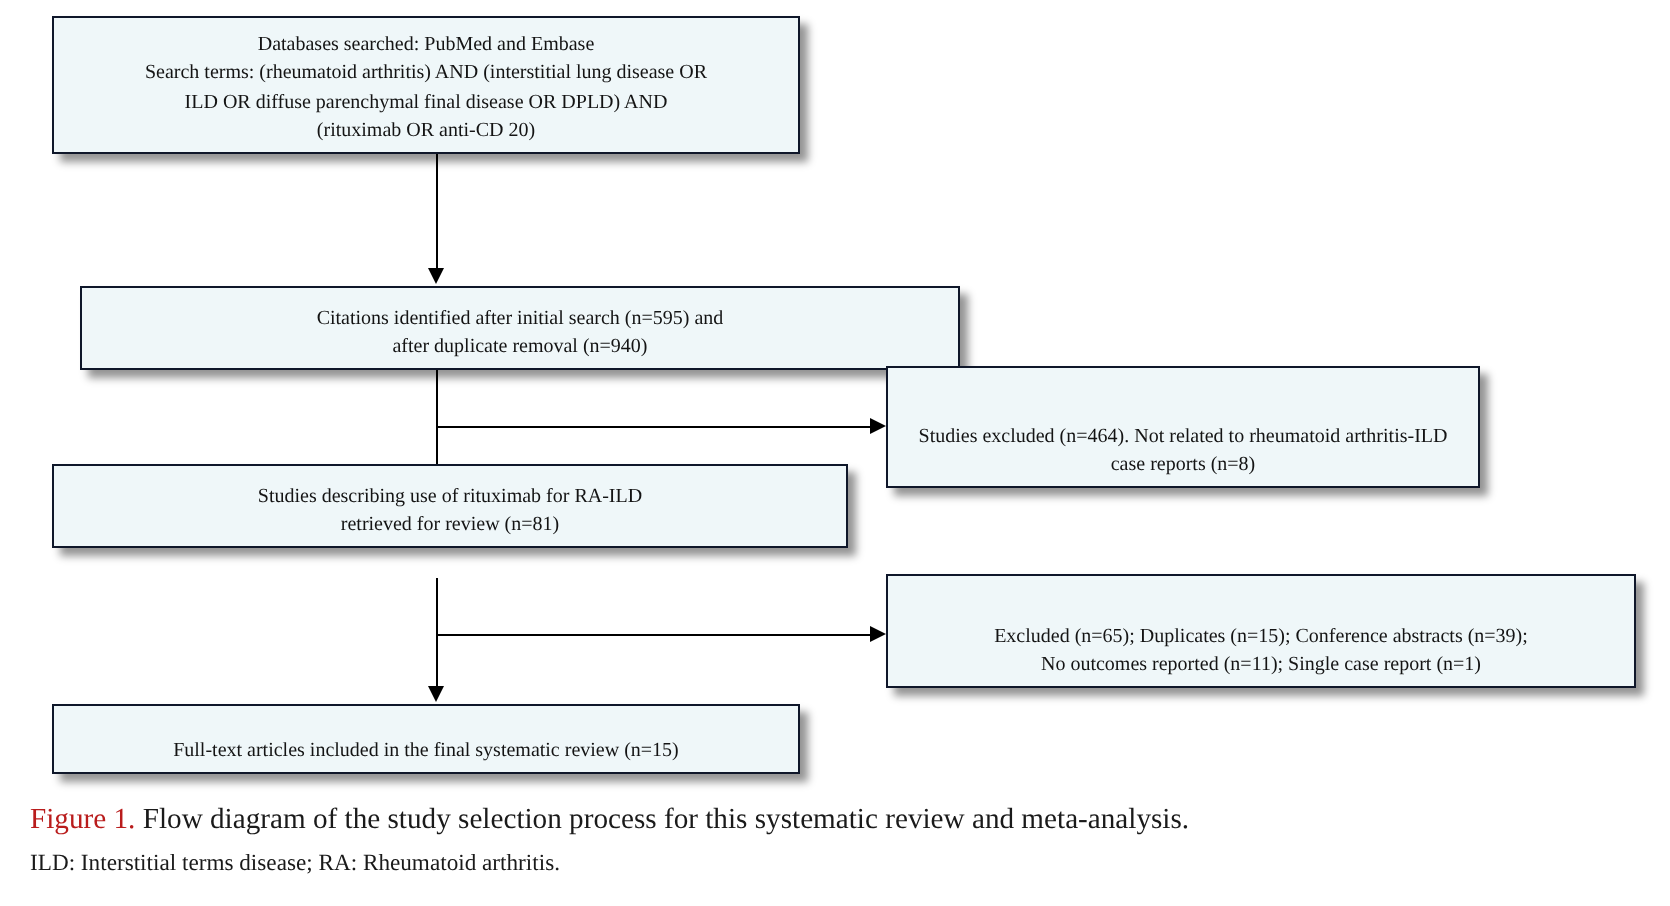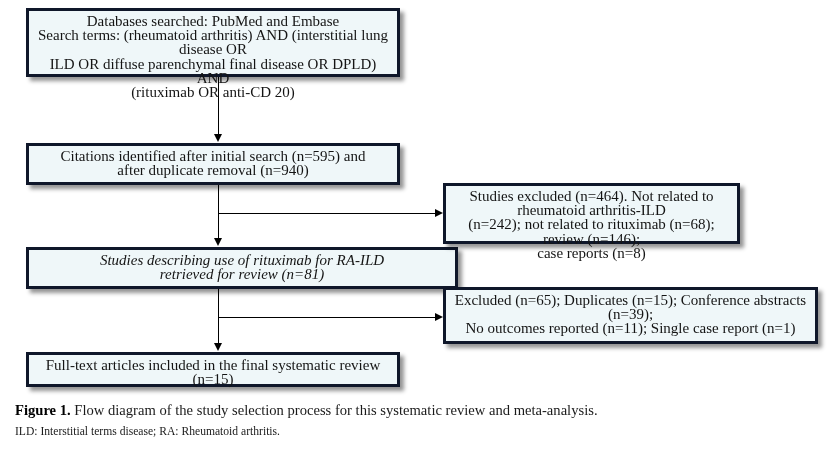--- a/index.html
+++ b/index.html
@@ -13,39 +13,39 @@
   }
   #figure{
     position:absolute;left:0;top:0;width:835px;height:453px;
   }
 
   
   .node{
     position:absolute;
     box-sizing:border-box;
     background:#eff7f9;
-    border:3px solid #0f172a;
+    border:1px solid #0f172a;
     box-shadow:4px 4px 4px rgba(0,0,0,0.42);
     display:flex;
-    align-items:flex-start;
+    align-items:flex-end;
     justify-content:center;
     text-align:center;
     padding:3px 8px;
     font-family:"Liberation Serif", serif;
-    font-size:15px;
+    font-size:10px;
     line-height:14.2px;
     color:#141414;
   }
   .node .txt{display:block;width:100%;}
   .node .txt span{display:block;}
 
   
   #box-search   { left:26px;  top:8px;   width:374px; height:69px; }
-  #box-citations{ left:26px;  top:143px; width:374px; height:42px; }
-  #box-retrieved{ left:26px;  top:247px; width:432px; height:42px;font-style:italic; }
+  #box-citations{ left:40px;  top:143px; width:440px; height:42px; }
+  #box-retrieved{ left:26px;  top:232px; width:398px; height:42px; }
   #box-included { left:26px;  top:352px; width:374px; height:35px; }
   #box-excluded-1{ left:443px; top:183px; width:297px; height:61px; }
   #box-excluded-2{ left:443px; top:287px; width:375px; height:57px; }
 
   
   .conn{position:absolute;background:#000;}
   .vline{width:1px;}
   .hline{height:1px;}
 
   .arrow-down{
@@ -82,22 +82,22 @@
   
   #caption{
     position:absolute;
     left:15px; top:401px; width:810px;
     font-family:"Liberation Serif", serif;
     font-size:14.6px;
     line-height:19px;
     color:#1a1a1a;
   }
   #caption .figlabel{
-    font-weight:bold;
-    color:#000000;
+    font-weight:normal;
+    color:#b91c1c;
     text-align:center;
   }
   #footnote{
     position:absolute;
     left:15px; top:424px; width:810px;
     font-family:"Liberation Serif", serif;
     font-size:11.6px;
     line-height:15px;
     color:#1a1a1a;
   }
@@ -147,21 +147,20 @@
 
   <div class="node" id="box-included">
     <div class="txt">
       <span>Full-text articles included in the final systematic review (n=15)</span>
     </div>
   </div>
 
   <div class="node" id="box-excluded-1">
     <div class="txt">
       <span>Studies excluded (n=464). Not related to rheumatoid arthritis-ILD</span>
-      <span>(n=242); not related to rituximab (n=68); review (n=146);</span>
       <span>case reports (n=8)</span>
     </div>
   </div>
 
   <div class="node" id="box-excluded-2">
     <div class="txt">
       <span>Excluded (n=65); Duplicates (n=15); Conference abstracts (n=39);</span>
       <span>No outcomes reported (n=11); Single case report (n=1)</span>
     </div>
   </div>

